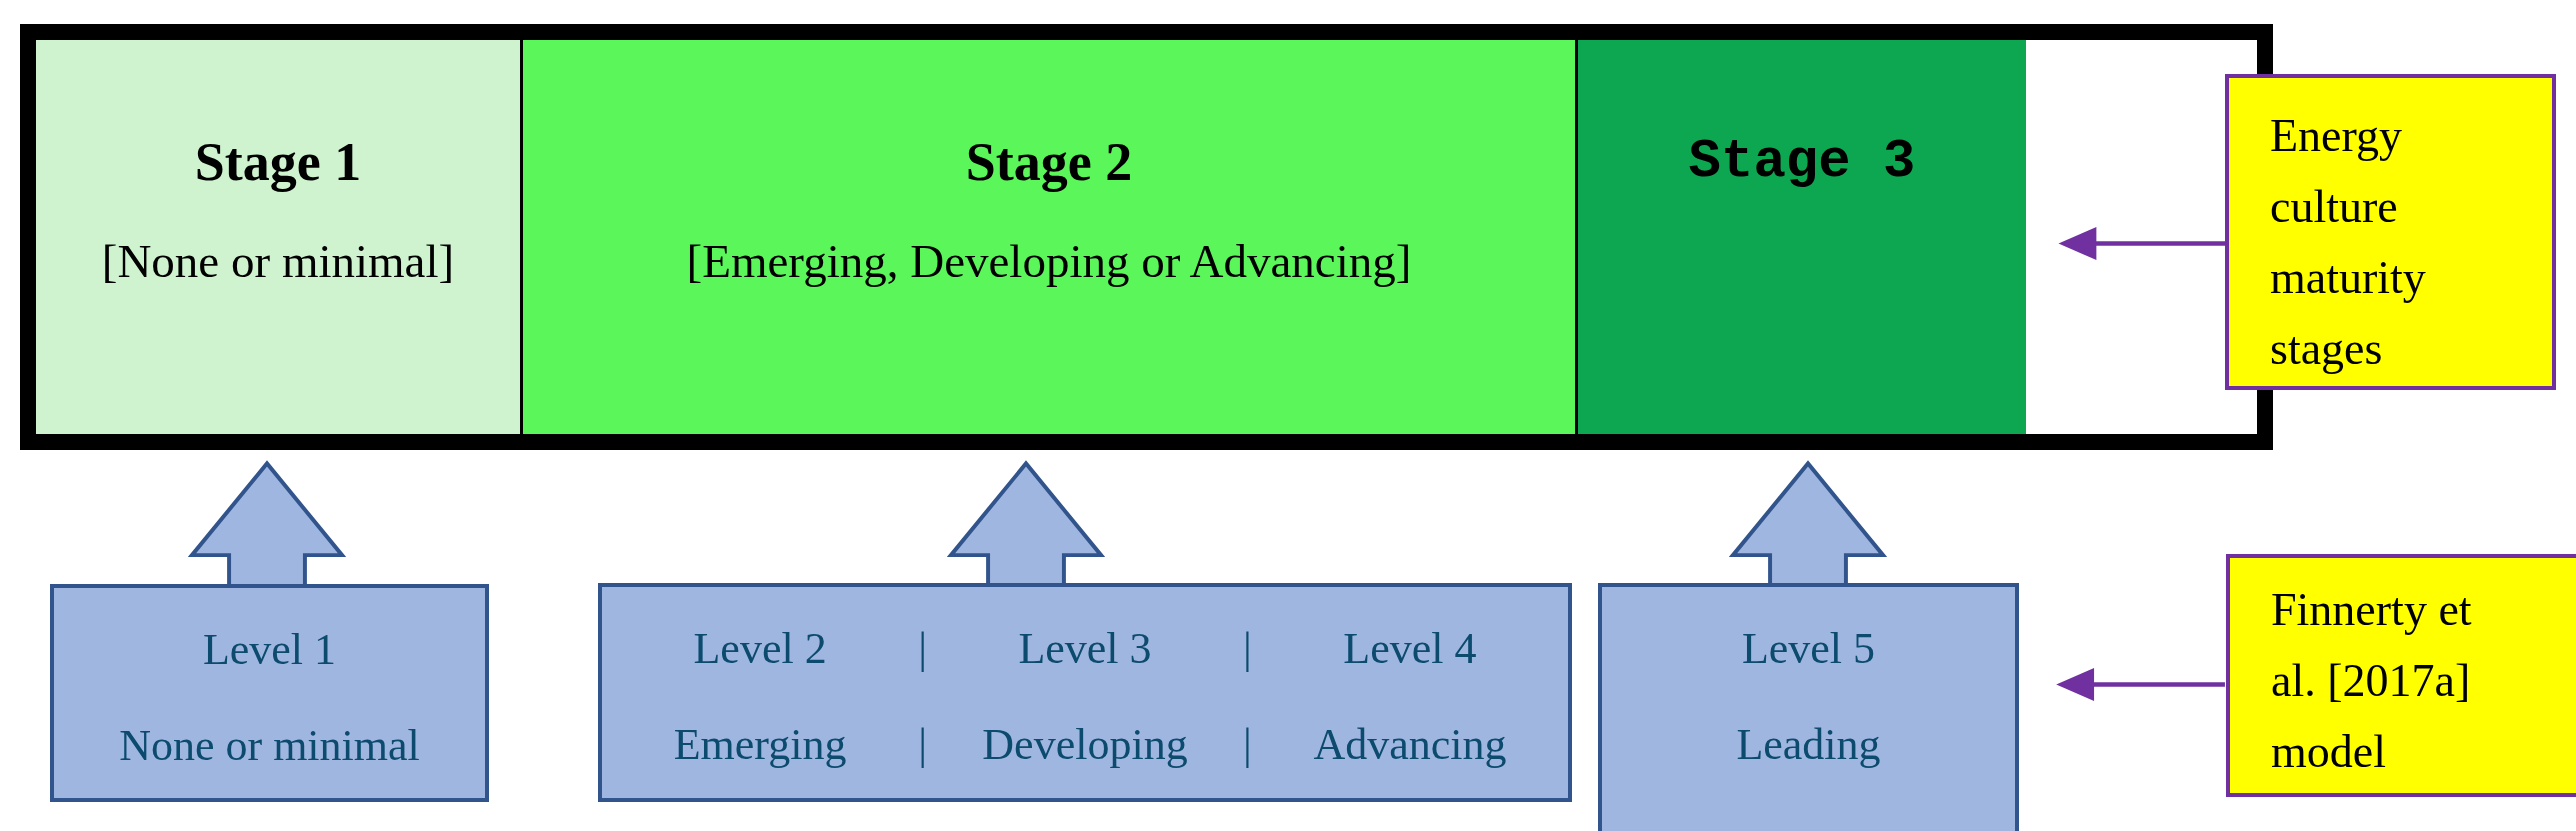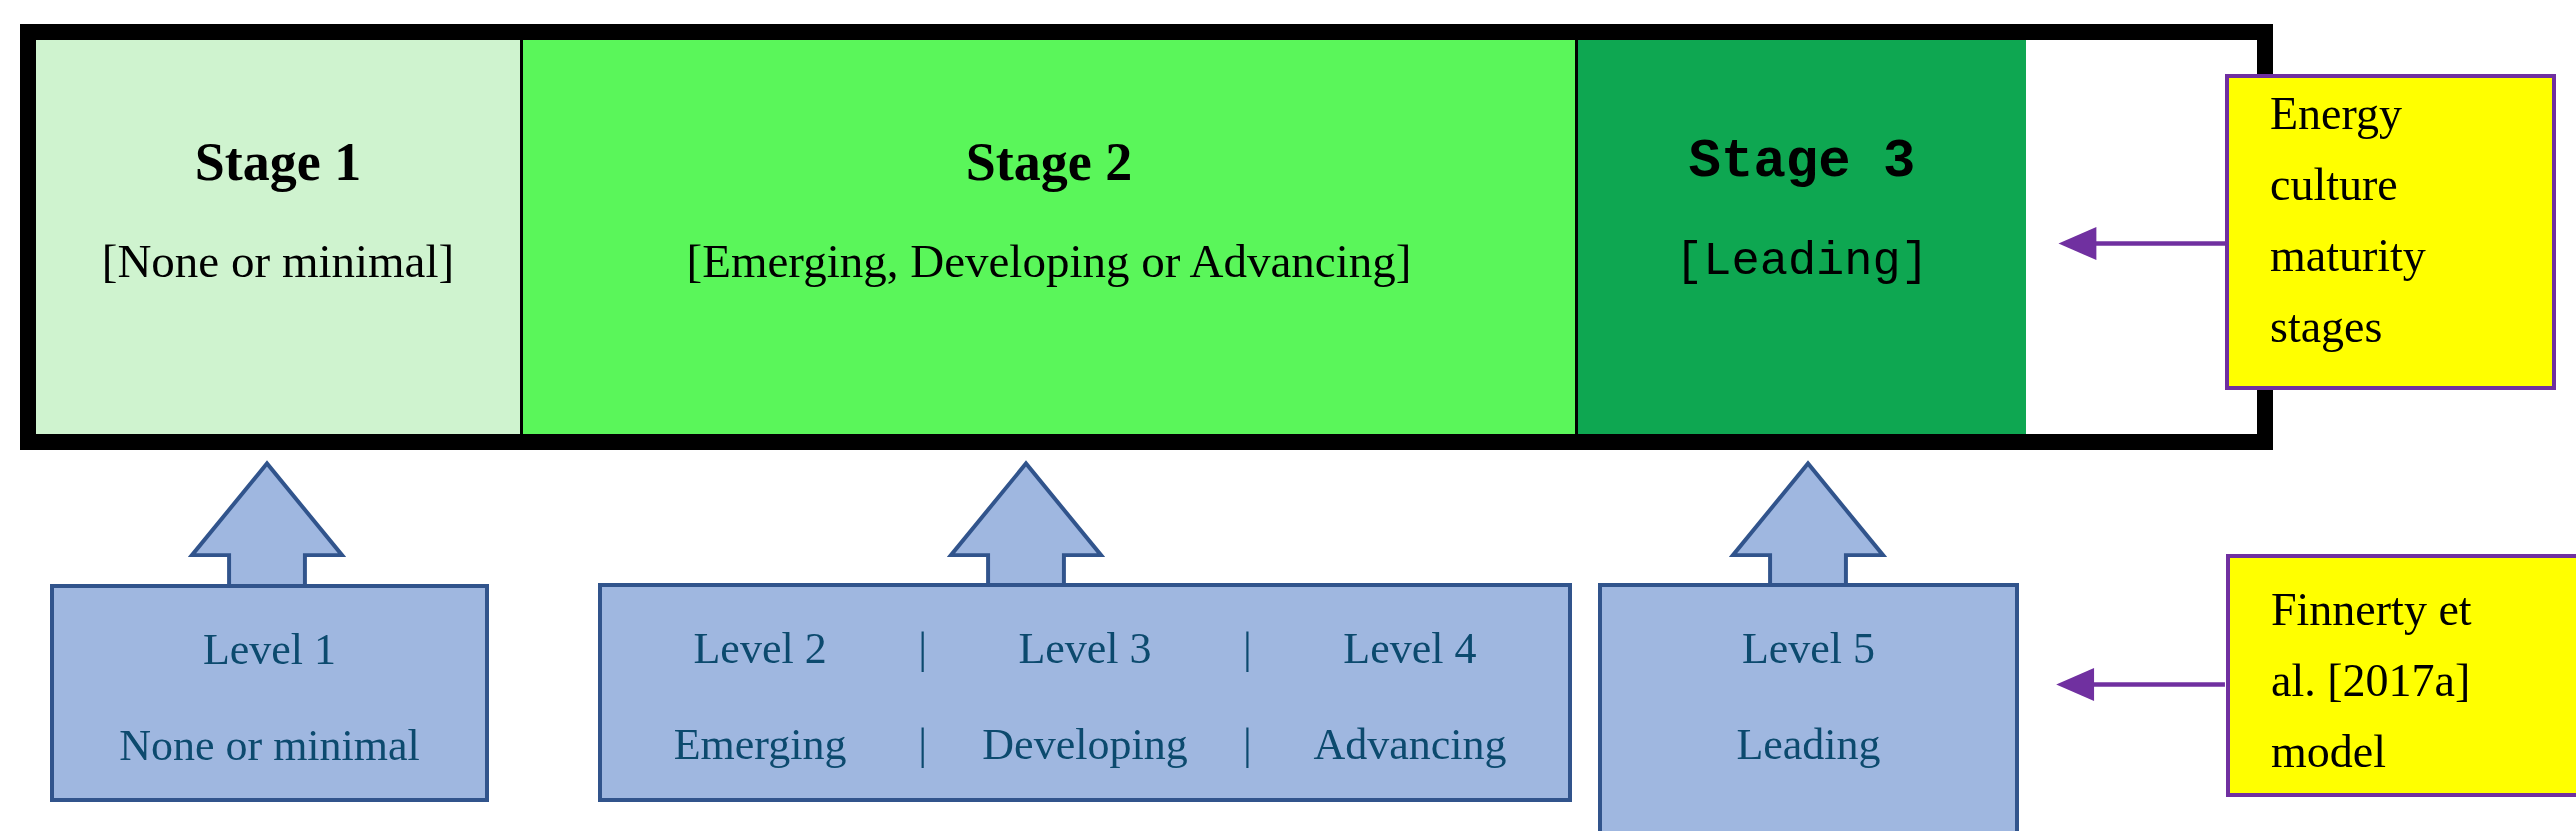--- a/index.html
+++ b/index.html
@@ -35,21 +35,21 @@
   .lb-3{left:1598px;top:583px;width:421px;height:274px;}
   .lb-line{margin-bottom:44px;white-space:nowrap;}
   .lb-row{display:flex;width:100%;align-items:center;margin-bottom:44px;}
   .lb-cell{flex:1;text-align:center;white-space:nowrap;}
   .lb-sep{flex:0 0 auto;}
   
   .note-box{
     position:absolute;background:#ffff00;border:4.7px solid #7030a0;box-sizing:border-box;
     color:#000;font-size:46px;line-height:71px;padding-left:41px;
   }
-  .nb-1{left:2225px;top:74px;width:331px;height:316px;}
+  .nb-1{left:2225px;top:74px;width:331px;height:316px;padding-top:22px;}
   .nb-2{left:2226px;top:554px;width:393px;height:243px;padding-top:16px;}
   
   .ptr{position:absolute;}
   .ptr line{stroke:#7030a0;stroke-width:6;}
   .ptr polygon{fill:#7030a0;}
   .ptr-1{left:2055px;top:223px;}
   .ptr-2{left:2053px;top:664px;}
 </style>
 </head>
 <body>
@@ -60,21 +60,20 @@
     <div class="seg seg-1">
       <div class="seg-title">Stage 1</div>
       <div class="seg-sub">[None or minimal]</div>
     </div>
     <div class="seg seg-2">
       <div class="seg-title">Stage 2</div>
       <div class="seg-sub">[Emerging, Developing or Advancing]</div>
     </div>
     <div class="seg seg-3">
       <div class="seg-title">Stage 3</div>
-      <div class="seg-sub">[Leading]</div>
     </div>
   </div>
 
   <svg class="up-arrow ua-1" viewBox="0 0 200 165">
     <path d="M52 165 L52 120 L5 120 L100 4 L195 120 L148 120 L148 165"></path>
   </svg>
   <svg class="up-arrow ua-2" viewBox="0 0 200 165">
     <path d="M52 165 L52 120 L5 120 L100 4 L195 120 L148 120 L148 165"></path>
   </svg>
   <svg class="up-arrow ua-3" viewBox="0 0 200 165">

